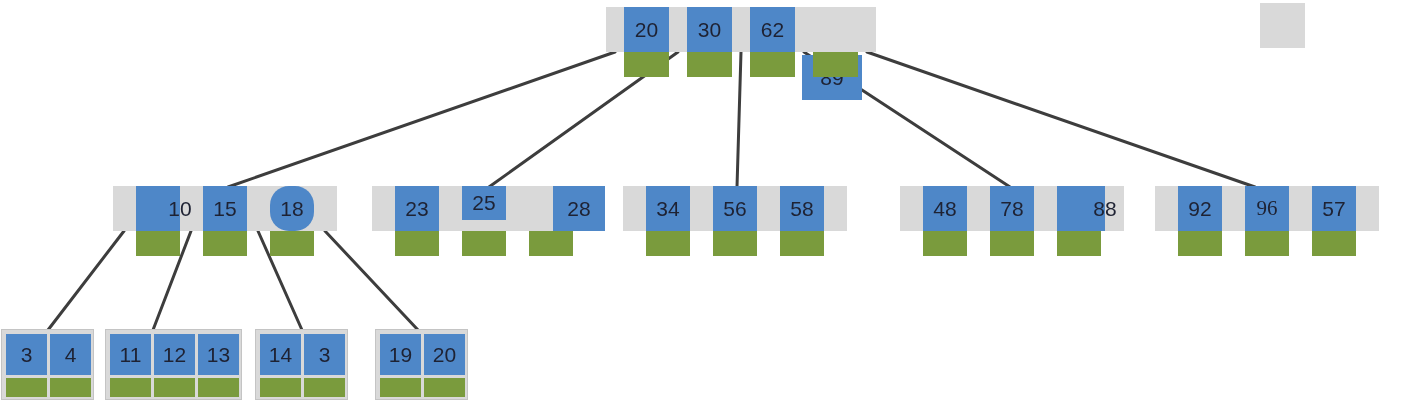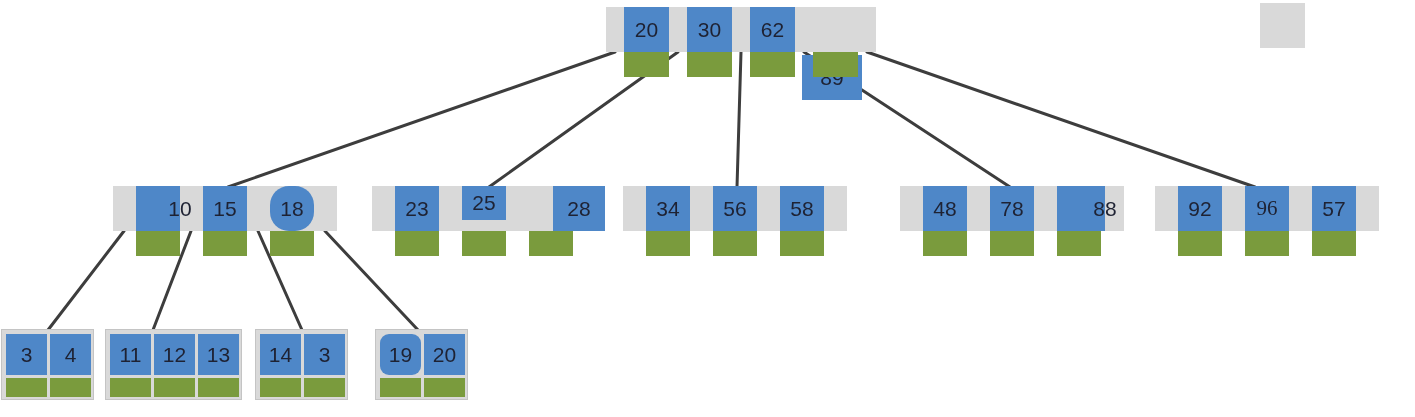--- a/index.html
+++ b/index.html
@@ -115,21 +115,21 @@
         <div class="key" style="left: 92px; top: 4px; width: 41px; height: 41px;">13</div>
         <div class="rec" style="left: 92px; top: 48px; width: 41px; height: 19px;"></div>
       </div>
       <div class="lnode" style="left: 255px; top: 329px; width: 93px; height: 71px;">
         <div class="key" style="left: 4px; top: 4px; width: 41px; height: 41px;">14</div>
         <div class="rec" style="left: 4px; top: 48px; width: 41px; height: 19px;"></div>
         <div class="key" style="left: 48px; top: 4px; width: 41px; height: 41px;">3</div>
         <div class="rec" style="left: 48px; top: 48px; width: 41px; height: 19px;"></div>
       </div>
       <div class="lnode" style="left: 375px; top: 329px; width: 93px; height: 71px;">
-        <div class="key" style="left: 4px; top: 4px; width: 41px; height: 41px; border-radius: 9px;">19</div>
+        <div class="key" style="left: 4px; top: 4px; width: 41px; height: 41px;">19</div>
         <div class="rec" style="left: 4px; top: 48px; width: 41px; height: 19px;"></div>
         <div class="key" style="left: 48px; top: 4px; width: 41px; height: 41px;">20</div>
         <div class="rec" style="left: 48px; top: 48px; width: 41px; height: 19px;"></div>
       </div>
     </div>
 
   <div class="legend">
     <div class="legend-item">
       <span class="swatch swatch-pointer"></span>
     </div>

